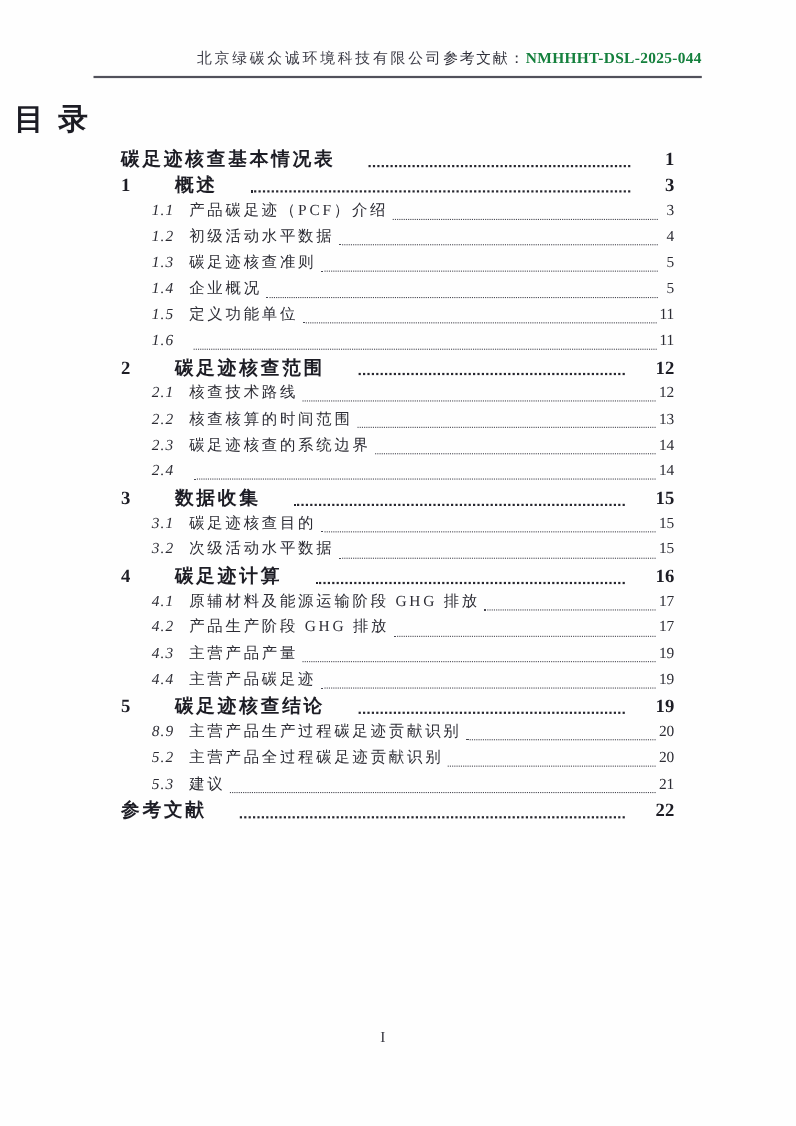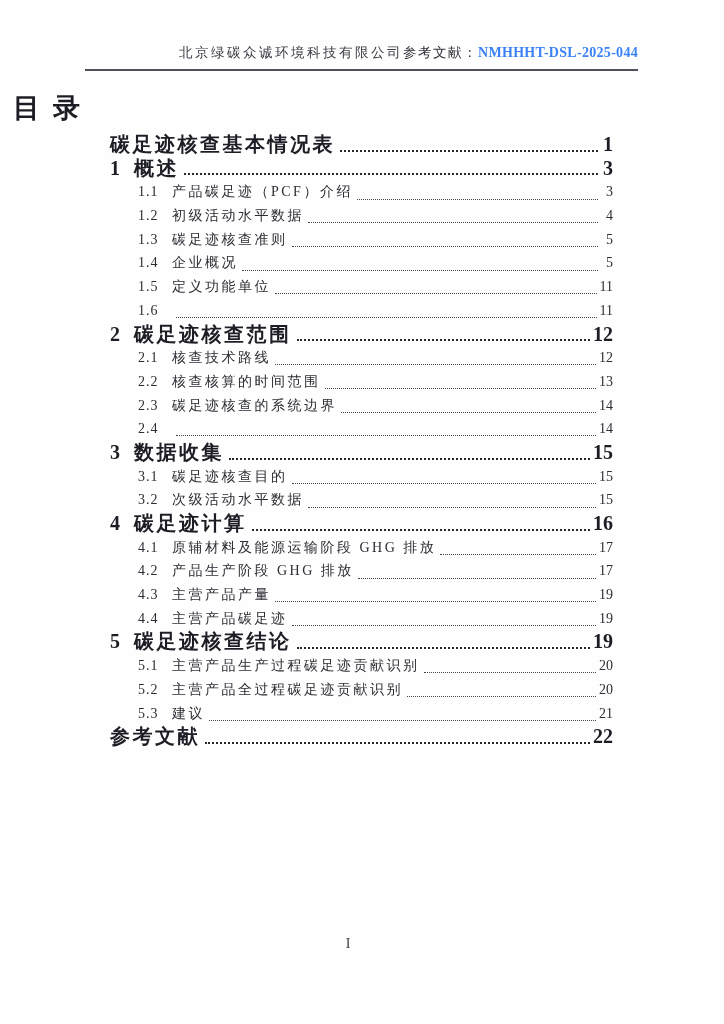--- a/index.html
+++ b/index.html
@@ -22,48 +22,48 @@
     padding-bottom: 7px;
     border-bottom: 2px solid #51515b;
   }
   .header-company {
     font-size: 13.5px; letter-spacing: 2.5px; color: #3b3b46;
   }
   .header-doc {
     font-size: 13.5px; color: #30303a; letter-spacing: 1.5px;
   }
   .header-doc .doc-number {
-    font-weight: bold; letter-spacing: 0.3px; font-size: 14px; color: #3b82f6;
+    font-weight: bold; letter-spacing: 0.3px; font-size: 14px; color: #15803d;
   }
   
   .doc-title {
     position: absolute; top: 90px; left: 0; right: 0;
     text-align: left;
     font-size: 27px; font-weight: bold;
     letter-spacing: 13px; padding-left: 13px; 
     color: #1c1c24;
   }
   
   .toc {
     position: absolute; top: 133px; left: 110px; width: 503px;
   }
   .toc-row {
     display: flex;
     height: 23.7px; line-height: 23.7px;
     cursor: pointer;
   }
   .toc-row.level-1 {
-    font-weight: bold; font-size: 20px; color: #1d1d25;
+    font-weight: bold; font-size: 17px; color: #1d1d25; gap: 25px;
   }
   .toc-row.level-2 {
     font-size: 14px; color: #2c2c34; padding-left: 28px;
   }
   .toc-num { flex: none; white-space: nowrap; }
   .level-1 .toc-num { width: 24px; }
-  .level-2 .toc-num { width: 34px; letter-spacing: 1px; }
+  .level-2 .toc-num { width: 34px; letter-spacing: 1px; font-style: italic; }
   .toc-num:empty { display: none; }
   .toc-label { flex: none; letter-spacing: 2.5px; white-space: nowrap; }
   .toc-leader { flex: 1; position: relative; min-width: 12px; align-self: stretch; }
   .toc-leader::after {
     content: "";
     position: absolute; left: 5px; right: 3px; bottom: 5px;
     border-bottom: 2.4px dotted #26262e;
   }
   .level-2 .toc-leader::after {
     border-bottom: 1.9px dotted #46464f;
@@ -216,21 +216,21 @@
       <span class="toc-leader"></span>
       <span class="toc-page">19</span>
     </div>
       <div class="toc-row level-1">
       <span class="toc-num">5</span>
       <span class="toc-label">碳足迹核查结论</span>
       <span class="toc-leader"></span>
       <span class="toc-page">19</span>
     </div>
       <div class="toc-row level-2">
-      <span class="toc-num">5.1</span>
+      <span class="toc-num">8.9</span>
       <span class="toc-label">主营产品生产过程碳足迹贡献识别</span>
       <span class="toc-leader"></span>
       <span class="toc-page">20</span>
     </div>
       <div class="toc-row level-2">
       <span class="toc-num">5.2</span>
       <span class="toc-label">主营产品全过程碳足迹贡献识别</span>
       <span class="toc-leader"></span>
       <span class="toc-page">20</span>
     </div>

